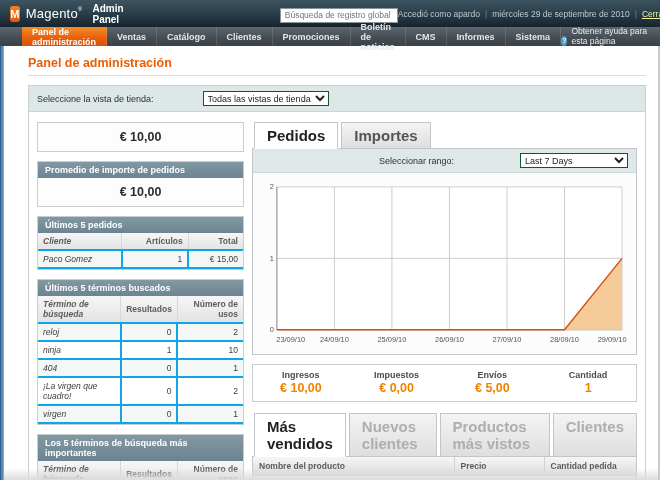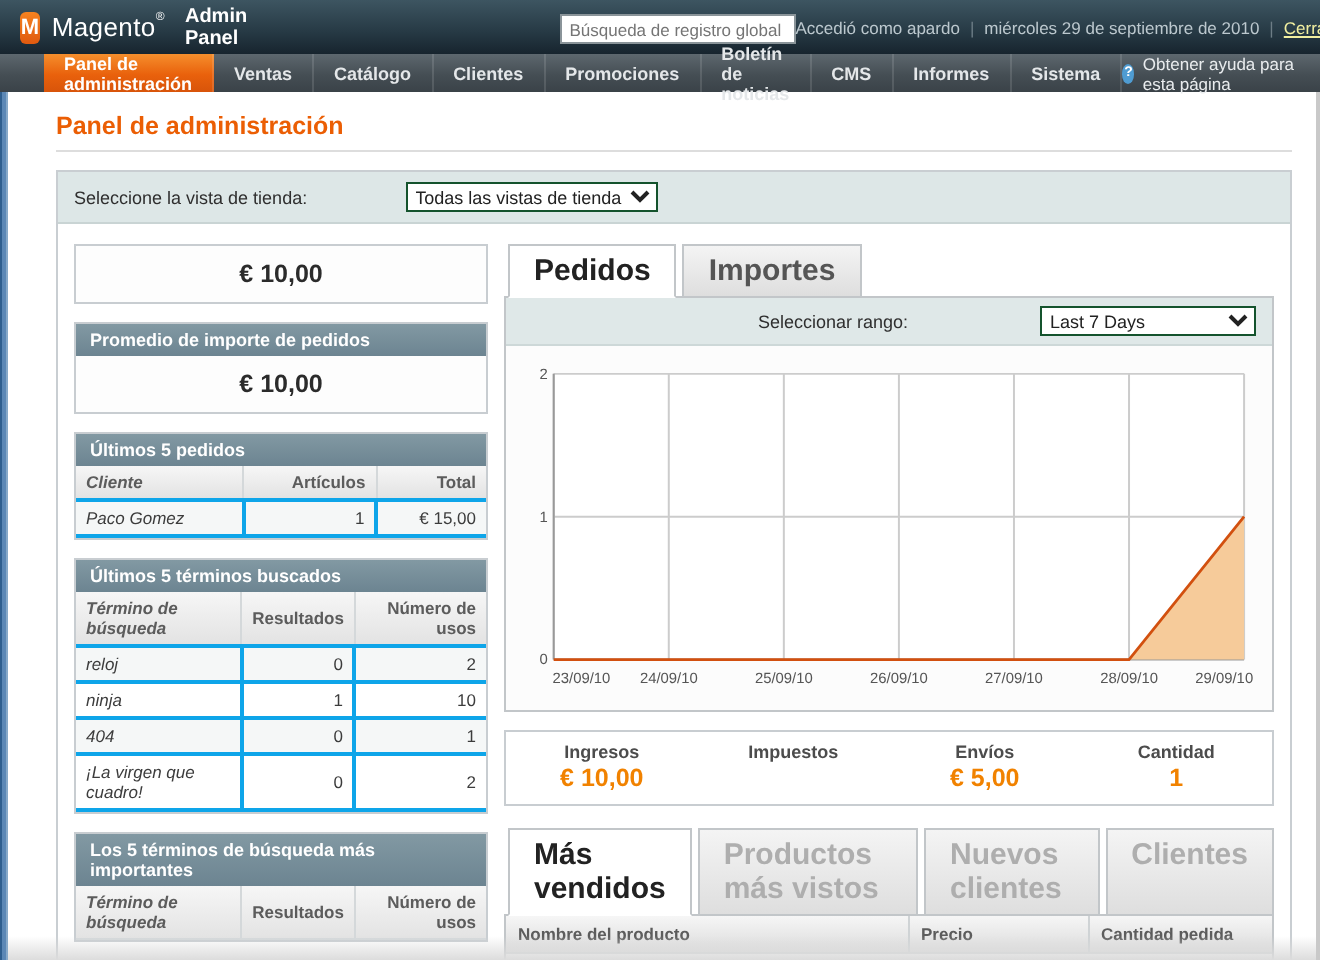--- a/index.html
+++ b/index.html
@@ -30,21 +30,21 @@
     font-size:8.5px; color:#bcc8ce; white-space:nowrap; }
   .hdr-right .sep { color:#6d7d86; }
   .logout { color:#f1efa0; text-decoration:underline; cursor:pointer; }
 
   
   .nav { height:19px; background:linear-gradient(180deg,#5d676e 0%, #454e54 55%, #3a4248 100%);
     display:flex; align-items:stretch; padding-left:22px; }
   .nav-item { display:flex; align-items:center; padding:0 10px; color:#e4e7e9;
     font-size:9px; font-weight:bold; border-right:1px solid rgba(255,255,255,.12); cursor:pointer; }
   .nav-item.active { background:linear-gradient(180deg,#f58e2c 0%, #e9610c 55%, #d8540a 100%); color:#fff; }
-  .nav-help { margin-left:auto; display:flex; align-items:center; gap:4px; padding-right:12px;
+  .nav-help { margin-left:auto; display:flex; align-items:flex-end; gap:4px; padding-right:12px;
     color:#e9ecee; font-size:8.5px; cursor:pointer; }
   .help-ic { width:10px; height:10px; border-radius:50%; background:#4f9cd2; color:#fff;
     font-size:7px; font-weight:bold; line-height:10px; text-align:center; }
 
   
   .content { padding:10px 14px 0 28px; }
   .page-title { color:#eb5e04; font-size:12.5px; font-weight:bold; padding-bottom:5px;
     border-bottom:1px solid #ddd; margin-bottom:9px; }
 
   .container { border:1px solid #c9ced2; background:#fff; }
@@ -204,20 +204,25 @@
                 </tr>
                 <tr>
                   <td>404</td>
                   <td class="num">0</td>
                   <td class="num">1</td>
                 </tr>
                 <tr>
                   <td>¡La virgen que cuadro!</td>
                   <td class="num">0</td>
                   <td class="num">2</td>
+                </tr>
+                <tr>
+                  <td>virgen</td>
+                  <td class="num">0</td>
+                  <td class="num">1</td>
                 </tr>
               </tbody>
             </table>
         </div>
         <div class="widget">
           <div class="widget-head">Los 5 términos de búsqueda más importantes</div>
           <table class="wtable" id="tbl-top-search">
               <thead>
                 <tr>
                   <th>Término de búsqueda</th>
@@ -269,36 +274,37 @@
               </svg></div>
         </div>
 
         <div class="stats" id="stats-row">
             <div class="stat">
               <div class="stat-label">Ingresos</div>
               <div class="stat-value">€ 10,00</div>
             </div>
             <div class="stat">
               <div class="stat-label">Impuestos</div>
+              <div class="stat-value">€ 0,00</div>
             </div>
             <div class="stat">
               <div class="stat-label">Envíos</div>
               <div class="stat-value">€ 5,00</div>
             </div>
             <div class="stat">
               <div class="stat-label">Cantidad</div>
               <div class="stat-value">1</div>
             </div>
           </div>
 
         <div class="bottom-tabs-zone">
           <div class="tabs" id="bottom-tabs">
               <div class="tab active">Más vendidos</div>
+              <div class="tab disabled">Nuevos clientes</div>
               <div class="tab disabled">Productos más vistos</div>
-              <div class="tab disabled">Nuevos clientes</div>
               <div class="tab disabled">Clientes</div>
             </div>
           <div class="panel">
             <table class="ptable">
               <thead>
                   <tr id="ptable-head">
                     <th>Nombre del producto</th>
                     <th style="width: 90px;">Precio</th>
                     <th style="width: 92px;">Cantidad pedida</th>
                   </tr>

